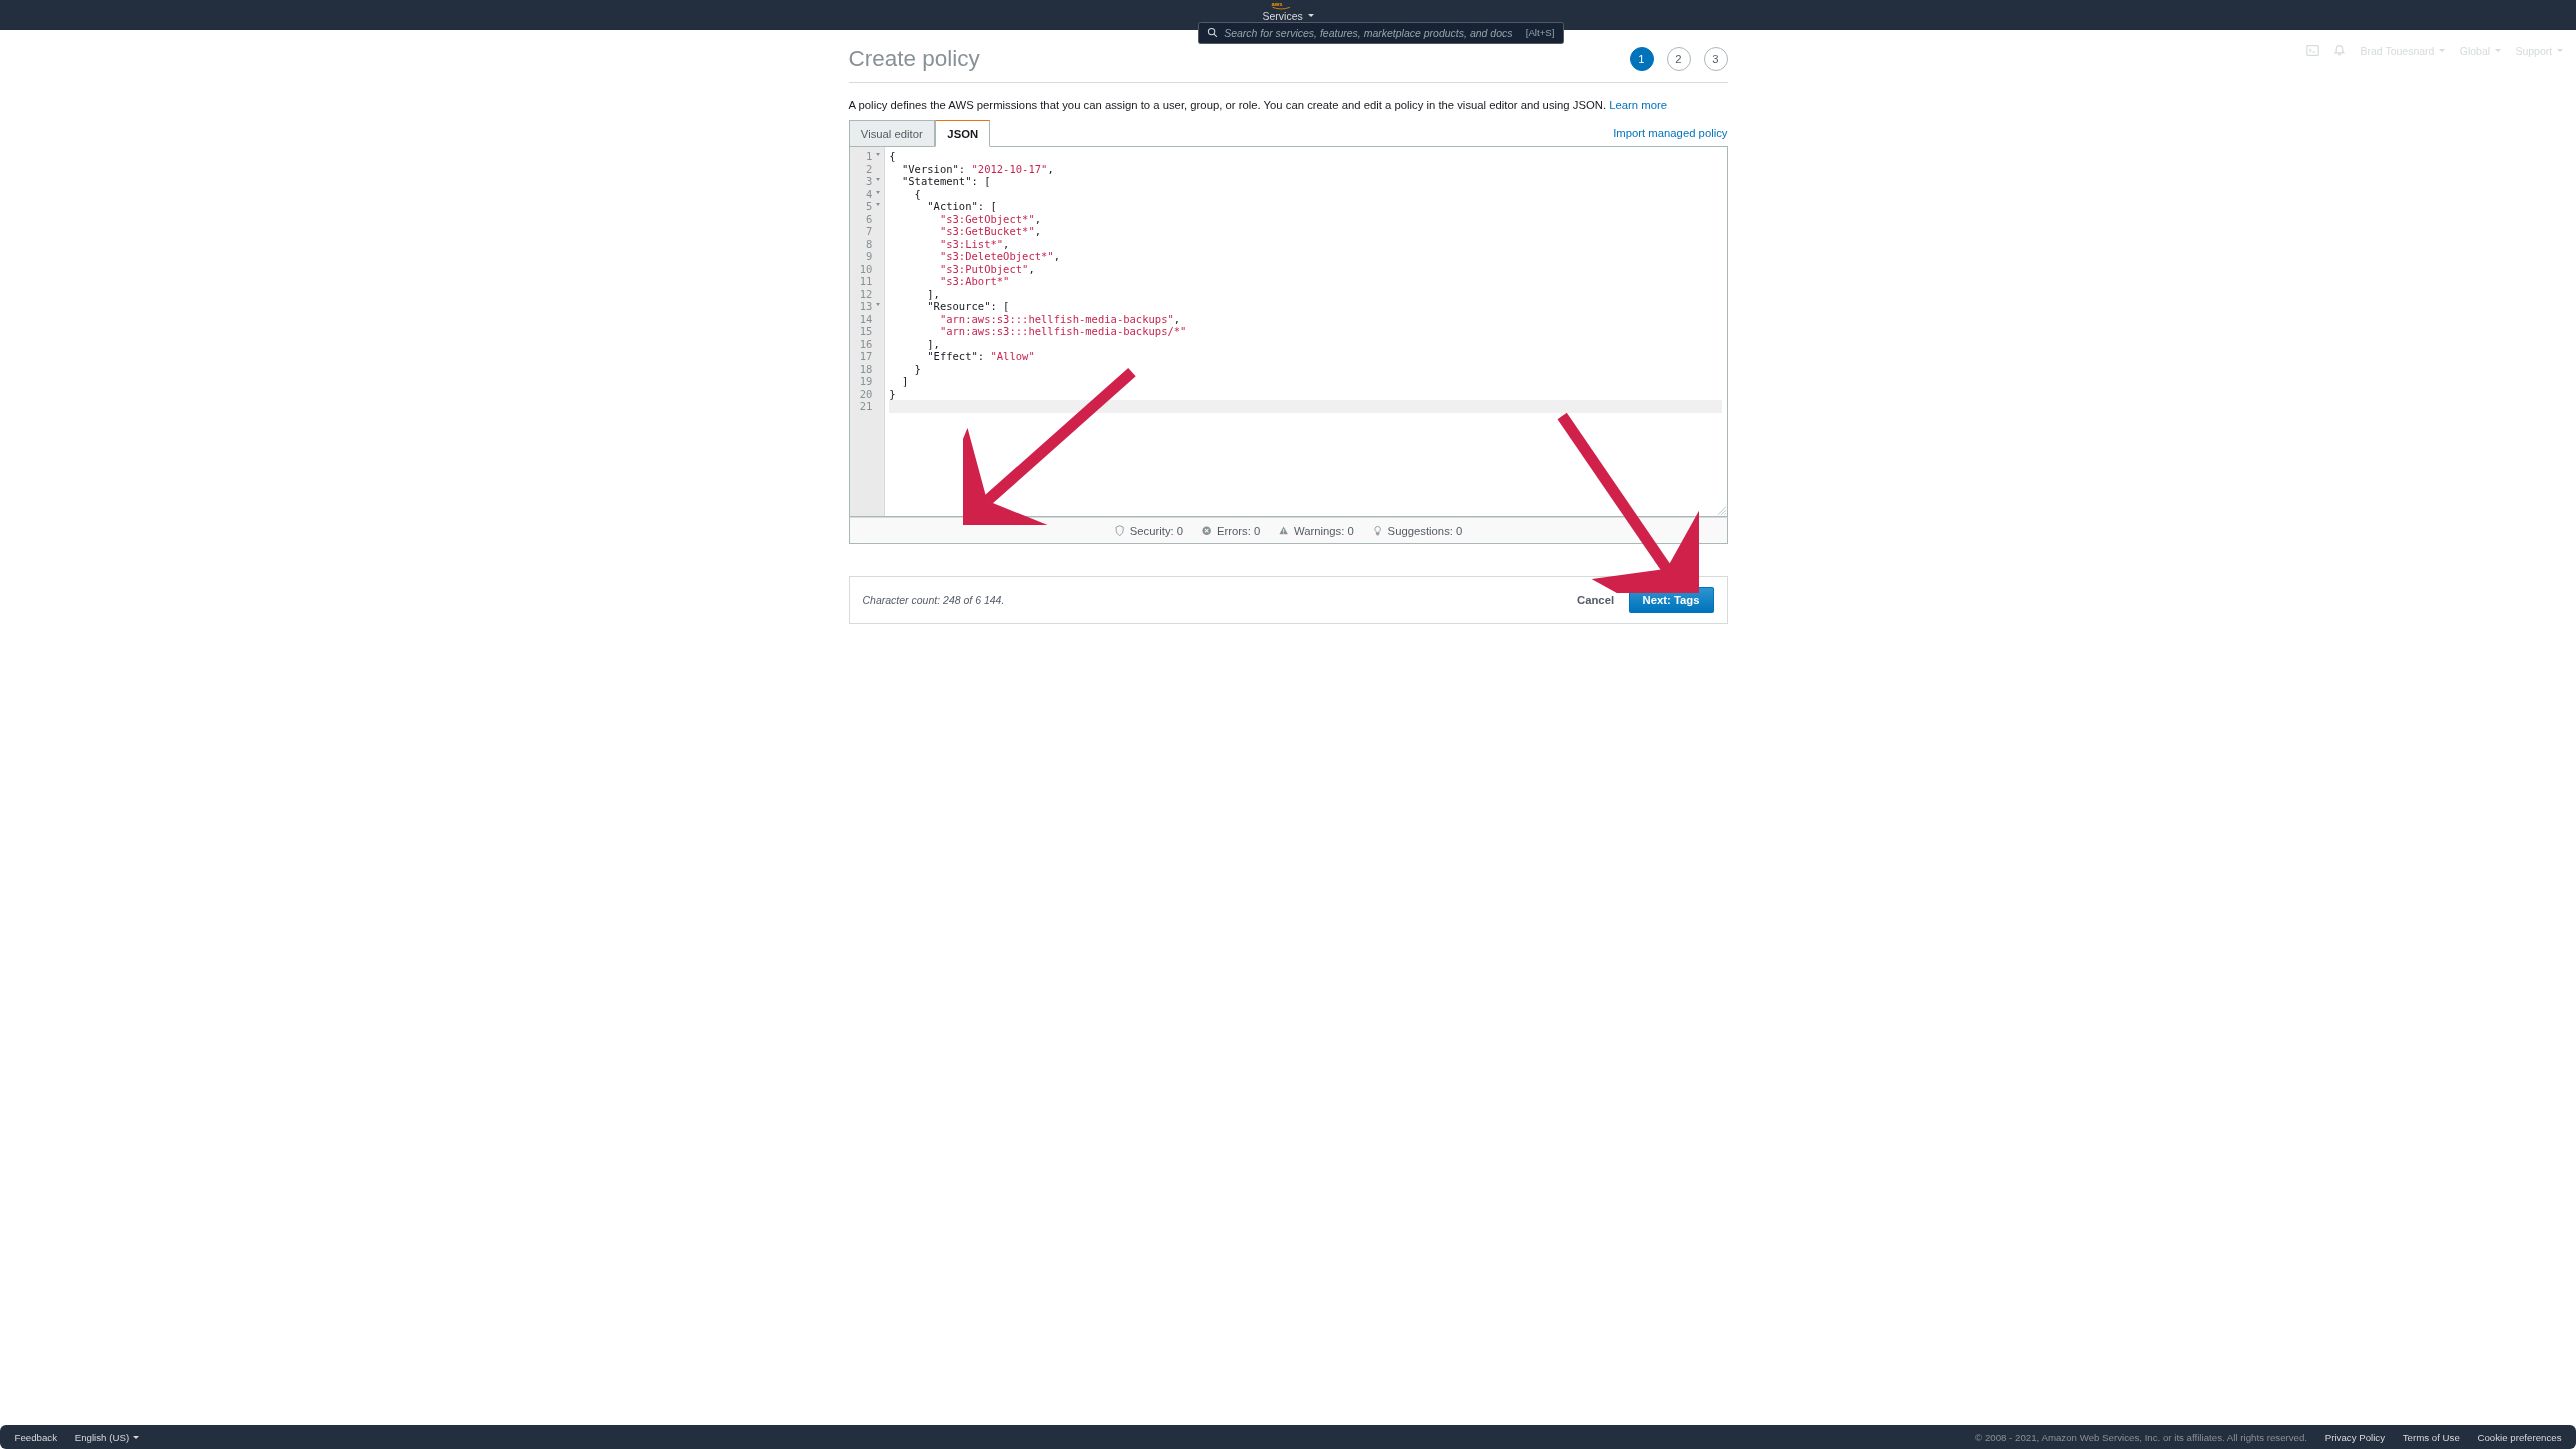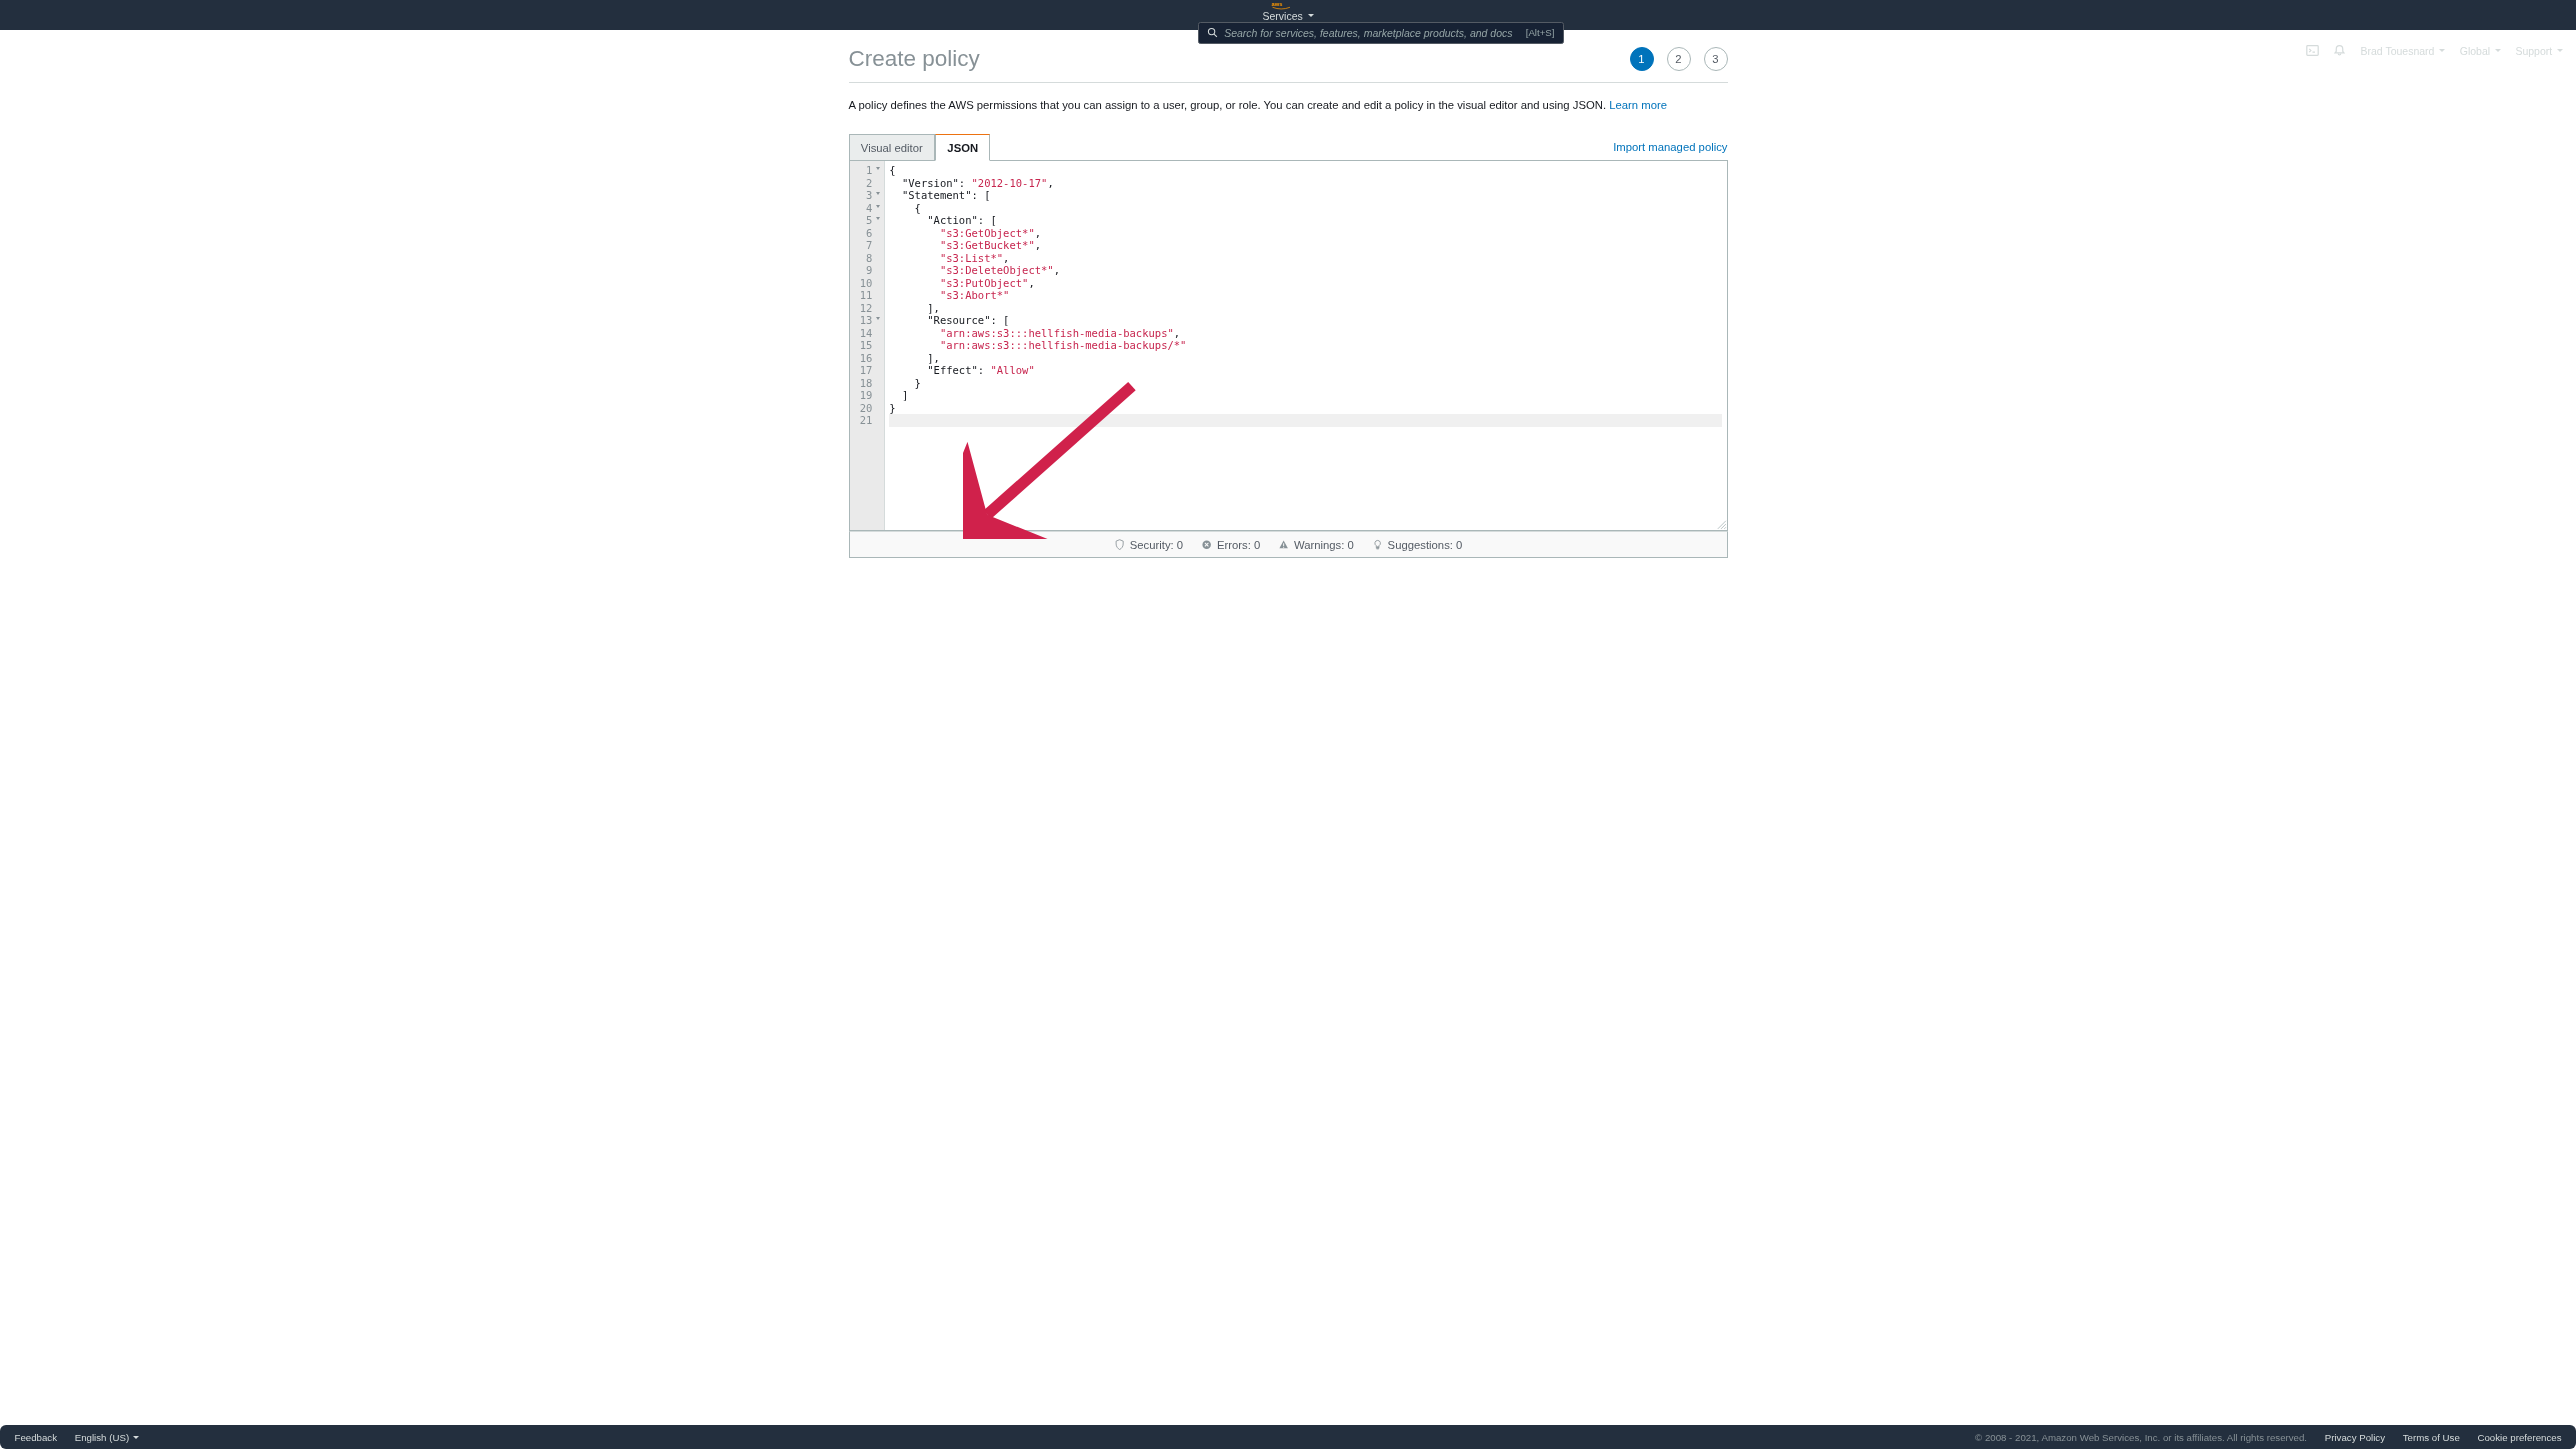--- a/index.html
+++ b/index.html
@@ -28,21 +28,21 @@
 .page-header { display: flex; align-items: center; justify-content: space-between; border-bottom: 0.8px solid #d5dbdb; padding-bottom: 9.7px; }
 .page-title { font-size: 22.5px; font-weight: 400; color: #879196; }
 
 .steps { display: flex; gap: 13px; }
 .step { width: 24px; height: 24px; border-radius: 50%; border: 0.8px solid #aab7b8; display: flex; align-items: center; justify-content: center; font-size: 11.3px; color: #545b64; background: #fff; }
 .step.active { background: #0073bb; border-color: #0073bb; color: #fff; }
 
 .description { margin-top: 14.5px; font-size: 11.3px; color: #16191f; line-height: 1.5; }
 .description a { color: #0073bb; text-decoration: none; }
 
-.tabs-row { display: flex; align-items: center; margin-top: 20px; border-bottom: 0.8px solid #aab7b8; }
+.tabs-row { display: flex; align-items: center; margin-top: 6px; border-bottom: 0.8px solid #aab7b8; }
 .tab { padding: 6.4px 11.3px; font-size: 11.3px; cursor: pointer; position: relative; }
 .tab.inactive { background: #eaeded; border: 0.8px solid #aab7b8; border-bottom: none; color: #545b64; }
 .tab.active { background: #fff; border: 0.8px solid #aab7b8; border-bottom: 0.8px solid #fff; border-top: 1.6px solid #ec7211; color: #16191f; font-weight: 700; margin-bottom: -0.8px; }
 .import-link { margin-left: auto; color: #0073bb; font-size: 11.3px; cursor: pointer; }
 
 
 .editor-wrap { border: 0.8px solid #aab7b8; border-top: none; display: flex; height: 370px; position: relative; }
 .gutter { width: 35px; background: #eaeaea; border-right: 0.8px solid #d5dbdb; font-family: Consolas, Monaco, monospace; font-size: 10.5px; color: #879196; text-align: right; padding: 3.2px 3.2px 0 0; line-height: 12.5px; }
 .gutter-line { position: relative; padding-right: 8px; }
 .fold-caret { position: absolute; right: 0.8px; top: 3.2px; width: 0; height: 0; border-left: 2.4px solid transparent; border-right: 2.4px solid transparent; border-top: 3.2px solid #879196; }
@@ -204,20 +204,35 @@
       <span>Warnings: 0</span>
     </div>
     <div class="status-item">
       <svg class="status-icon" viewBox="0 0 16 16">
           <path d="M8 2a4 4 0 0 0-2 7.4V11h4V9.4A4 4 0 0 0 8 2zM6 12h4v1H6zM6.5 14h3" fill="none" stroke="#879196" stroke-width="1.2"></path>
         </svg>
       <span>Suggestions: 0</span>
     </div>
   </div>
 
+  <div class="footer-panel">
+    <span class="char-count">Character count: 248 of 6 144.</span>
+    <div class="footer-actions">
+      <span class="btn-cancel">Cancel</span>
+      <button class="btn-primary">Next: Tags</button>
+    </div>
+    <svg class="arrow-overlay" style="left:704px;top:-169px" width="145" height="185" viewBox="0 0 180 230">
+      <defs>
+          <marker id="ah2" markerWidth="12" markerHeight="12" refX="3" refY="6" orient="auto">
+            <path d="M0,0 L12,6 L0,12 L3,6 Z" fill="#d0214b"></path>
+          </marker>
+        </defs>
+      <line x1="10" y1="10" x2="140" y2="200" stroke="#d0214b" stroke-width="14" marker-end="url(#ah2)"></line>
+    </svg>
+  </div>
 </div>
 
 <div class="bottom-bar">
   <div class="bottom-left">
     <span class="bottom-item">Feedback</span>
     <span class="bottom-item">
       <span>English (US)</span>
       <span class="caret-down"></span>
     </span>
   </div>

